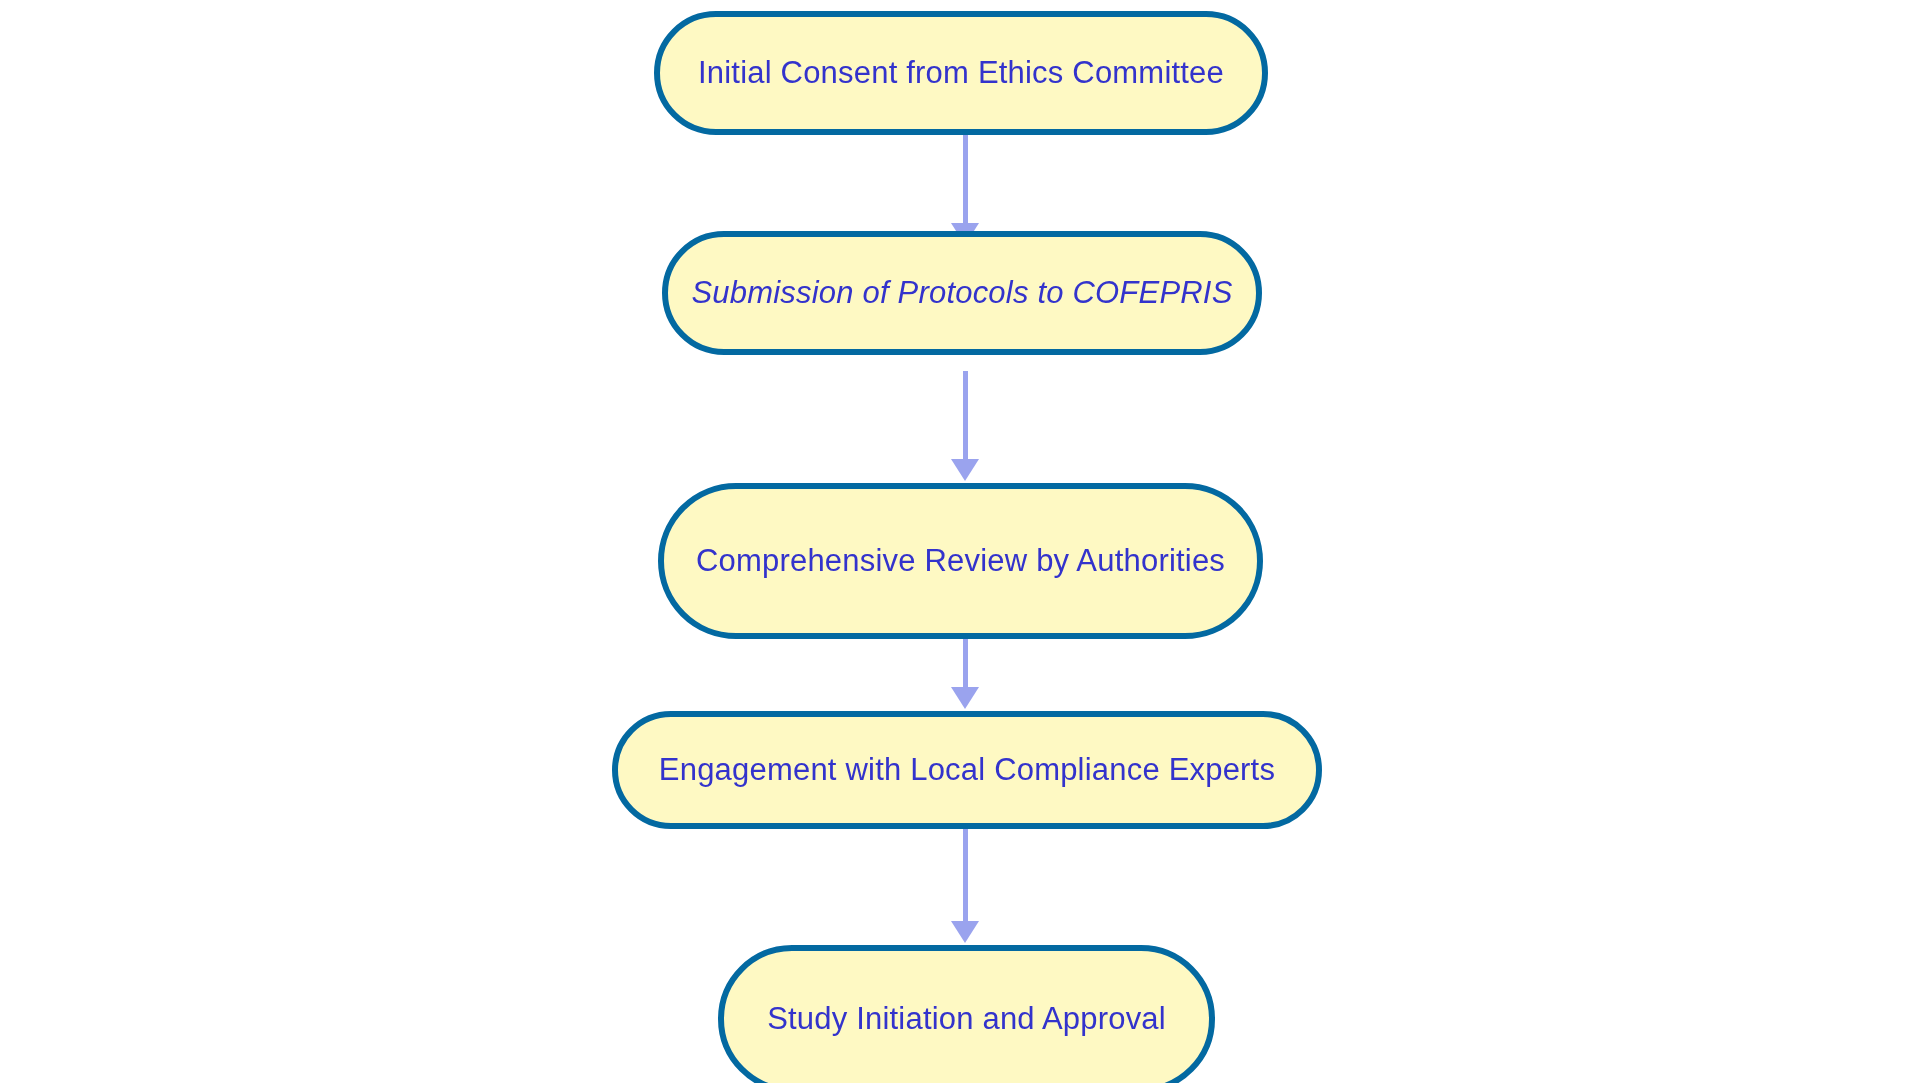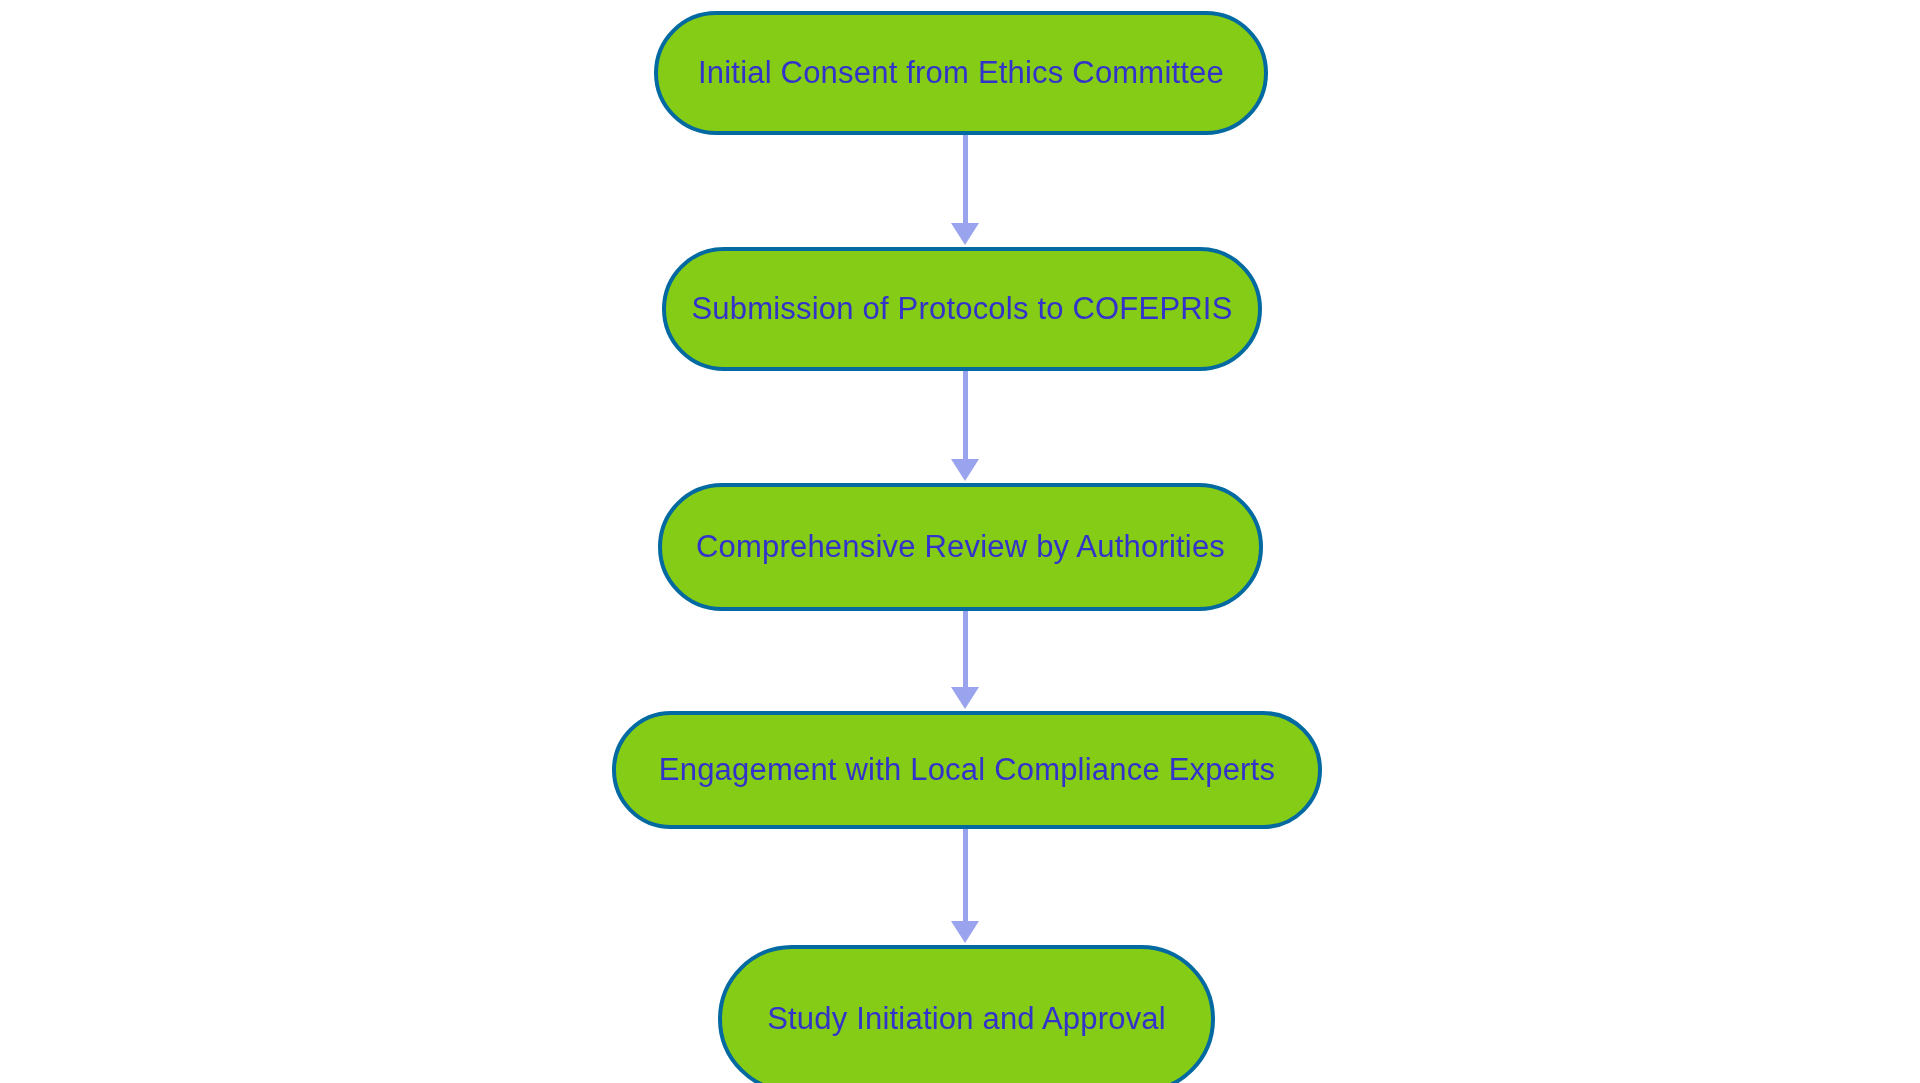--- a/index.html
+++ b/index.html
@@ -24,22 +24,22 @@
     top: 0;
     width: 1920px;
     height: 1083px;
   }
   .node {
     position: absolute;
     box-sizing: border-box;
     display: flex;
     align-items: center;
     justify-content: center;
-    background: #84cc16;
-    border: 4px solid #0369a1;
+    background: #fef9c3;
+    border: 6px solid #0369a1;
     border-radius: 999px;
     color: #3333cc;
     font-family: "Liberation Sans", sans-serif;
     font-size: 31px;
     font-weight: 400;
     letter-spacing: 0.2px;
     line-height: 1.1;
     white-space: nowrap;
     text-align: center;
     user-select: none;
@@ -91,25 +91,25 @@
 
     <div class="connector">
       <div class="conn-line" style="left:963px; top:829px; height:94px;"></div>
       <div class="conn-head" style="left:951px; top:921px;"></div>
     </div>
 
     <div class="node" id="node-1" style="left:654px; top:11px; width:614px; height:124px;">
       <span class="node-label">Initial Consent from Ethics Committee</span>
     </div>
 
-    <div class="node" id="node-2" style="left:662px; top:247px; width:600px; height:124px;">
+    <div class="node" id="node-2" style="left:662px; top:231px; width:600px; height:124px;font-style:italic;">
       <span class="node-label">Submission of Protocols to COFEPRIS</span>
     </div>
 
-    <div class="node" id="node-3" style="left:658px; top:483px; width:605px; height:128px;">
+    <div class="node" id="node-3" style="left:658px; top:483px; width:605px; height:156px;">
       <span class="node-label">Comprehensive Review by Authorities</span>
     </div>
 
     <div class="node" id="node-4" style="left:612px; top:711px; width:710px; height:118px;">
       <span class="node-label">Engagement with Local Compliance Experts</span>
     </div>
 
     <div class="node" id="node-5" style="left:718px; top:945px; width:497px; height:148px;">
       <span class="node-label">Study Initiation and Approval</span>
     </div>

